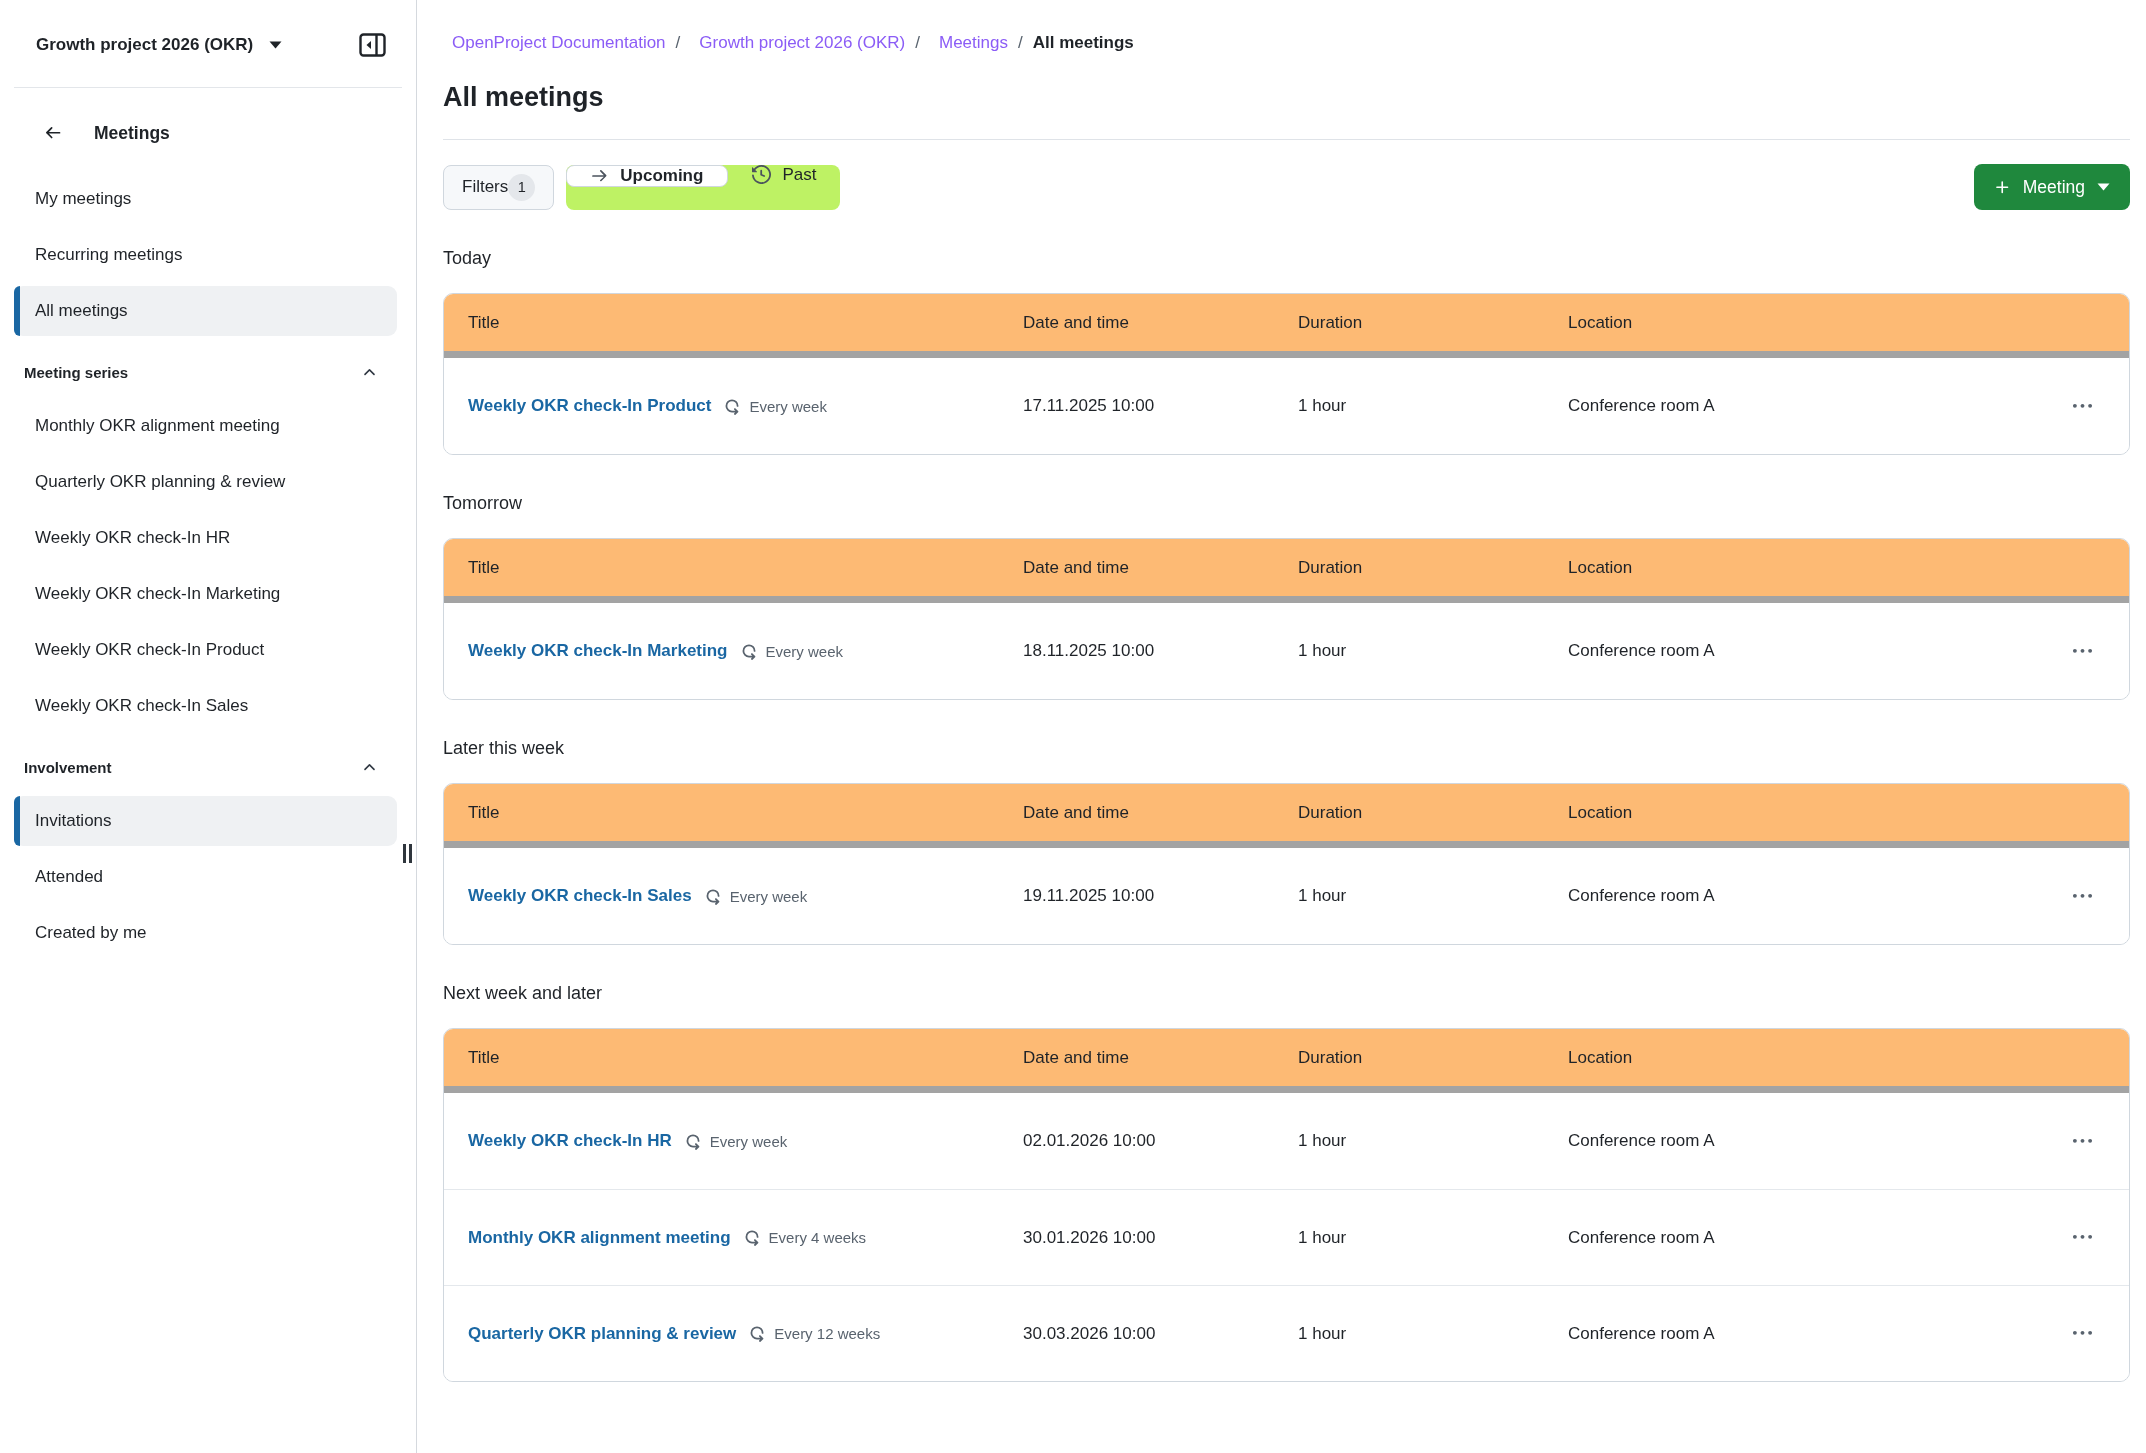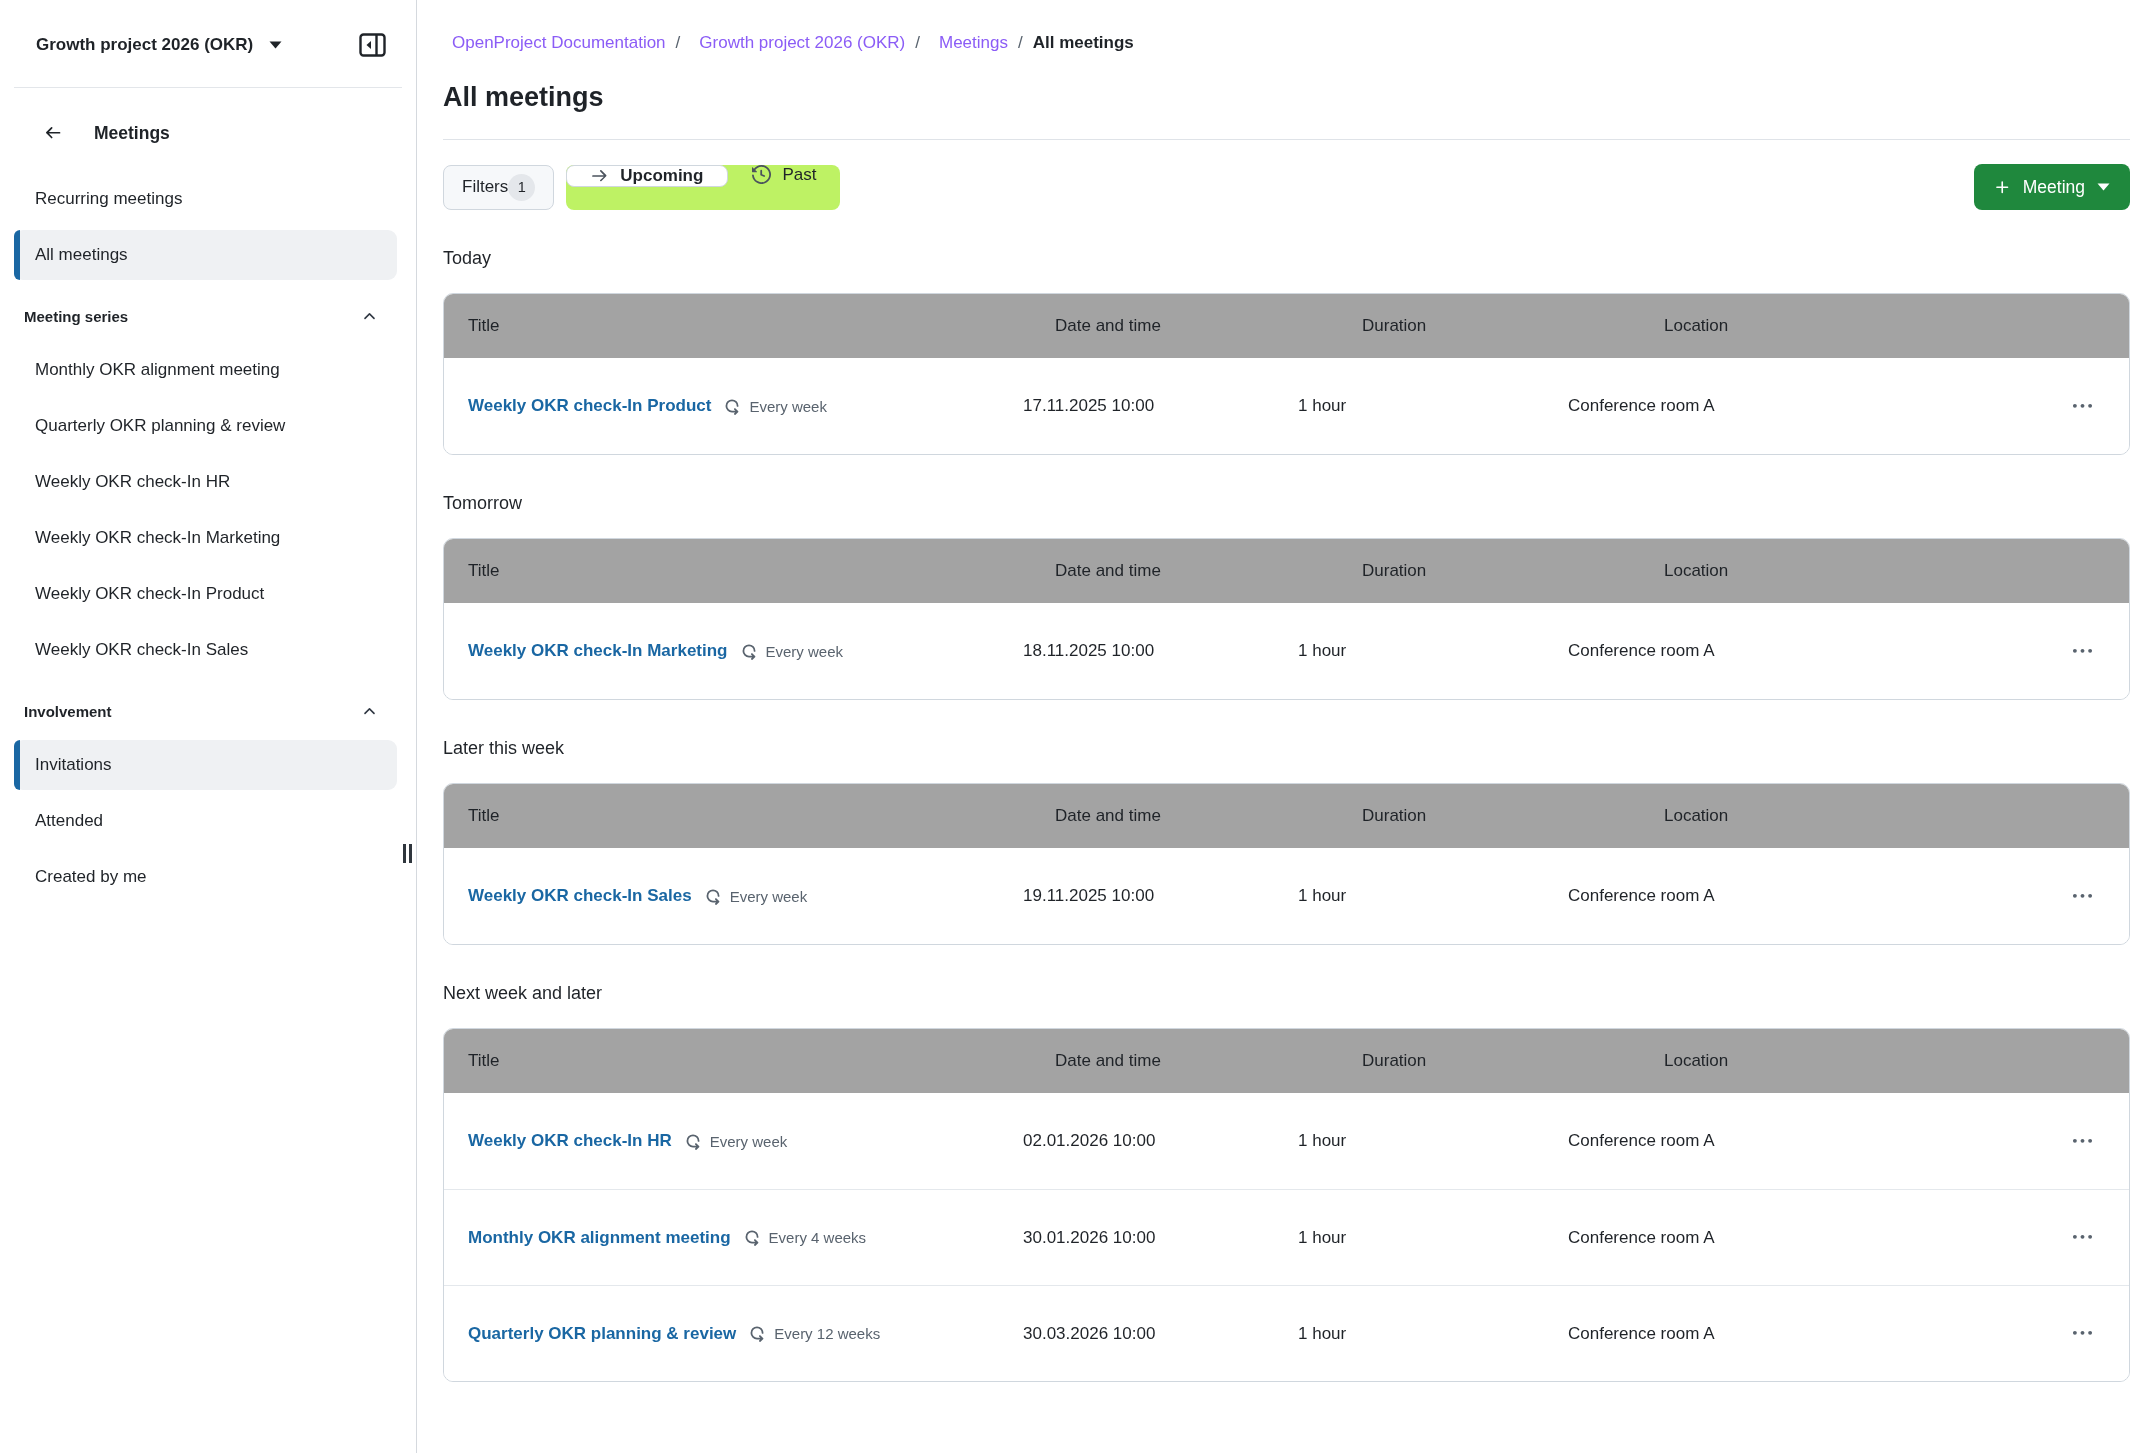--- a/index.html
+++ b/index.html
@@ -82,21 +82,21 @@
 
   .groups { }
   .group { margin-top:38px; }
   .group-heading { font-size:18px; font-weight:400; color:#1f2328; }
   .card {
     margin-top:24px; border:1px solid #d0d7de; border-radius:10px; overflow:hidden; background:#fff;
   }
   .trow {
     display:grid; grid-template-columns:579px 275px 270px 1fr 90px; align-items:center;
   }
-  .thead { background:#a3a3a3; height:64px; border-bottom:1px solid #a3a3a3; color:#59636e; font-size:16.5px;gap:32px; }
+  .thead { background:#fdba74; height:64px; border-bottom:7px solid #a3a3a3; color:#59636e; font-size:16.5px; }
   .tbody .trow { height:96px; background:#fff; }
   .tbody .trow + .trow { border-top:1px solid #e4e8ec; }
   .cell { padding-right:12px; font-size:17px; color:#1f2328; }
   .cell.first { padding-left:24px; }
   .title-cell { display:flex; align-items:center; gap:12px; min-width:0; }
   .meeting-link { color:#1a67a3; font-weight:700; font-size:17px; white-space:nowrap; }
   .recur { display:flex; align-items:center; gap:8px; color:#59636e; font-size:15px; white-space:nowrap; }
   .recur svg { flex:none; }
   .menu-cell { display:flex; justify-content:flex-end; padding-right:28px; }
   .menu-btn { display:flex; align-items:center; justify-content:center; width:38px; height:34px; border-radius:6px; color:#59636e; }
@@ -126,20 +126,23 @@
     <button class="icon-btn">
       <svg width="21" height="18" viewBox="0 0 16 16">
           <path d="M7.78 12.53a.75.75 0 0 1-1.06 0L2.47 8.28a.75.75 0 0 1 0-1.06l4.25-4.25a.751.751 0 0 1 1.042.018.751.751 0 0 1 .018 1.042L4.81 7h9.44a.75.75 0 0 1 0 1.5H4.81l2.97 2.97a.75.75 0 0 1 0 1.06Z" fill="#1f2328"></path>
         </svg>
     </button>
     <span class="sb-back-label">Meetings</span>
   </div>
   <nav>
     <ul class="sb-list" id="sb-main-items">
         <li class="sb-item">
+    <span>My meetings</span>
+  </li>
+        <li class="sb-item">
     <span>Recurring meetings</span>
   </li>
         <li class="sb-item selected">
     <span>All meetings</span>
   </li>
       </ul>
     <div id="sb-sections">
         <div>
     <div class="sb-section-header">
       <span>Meeting series</span>

